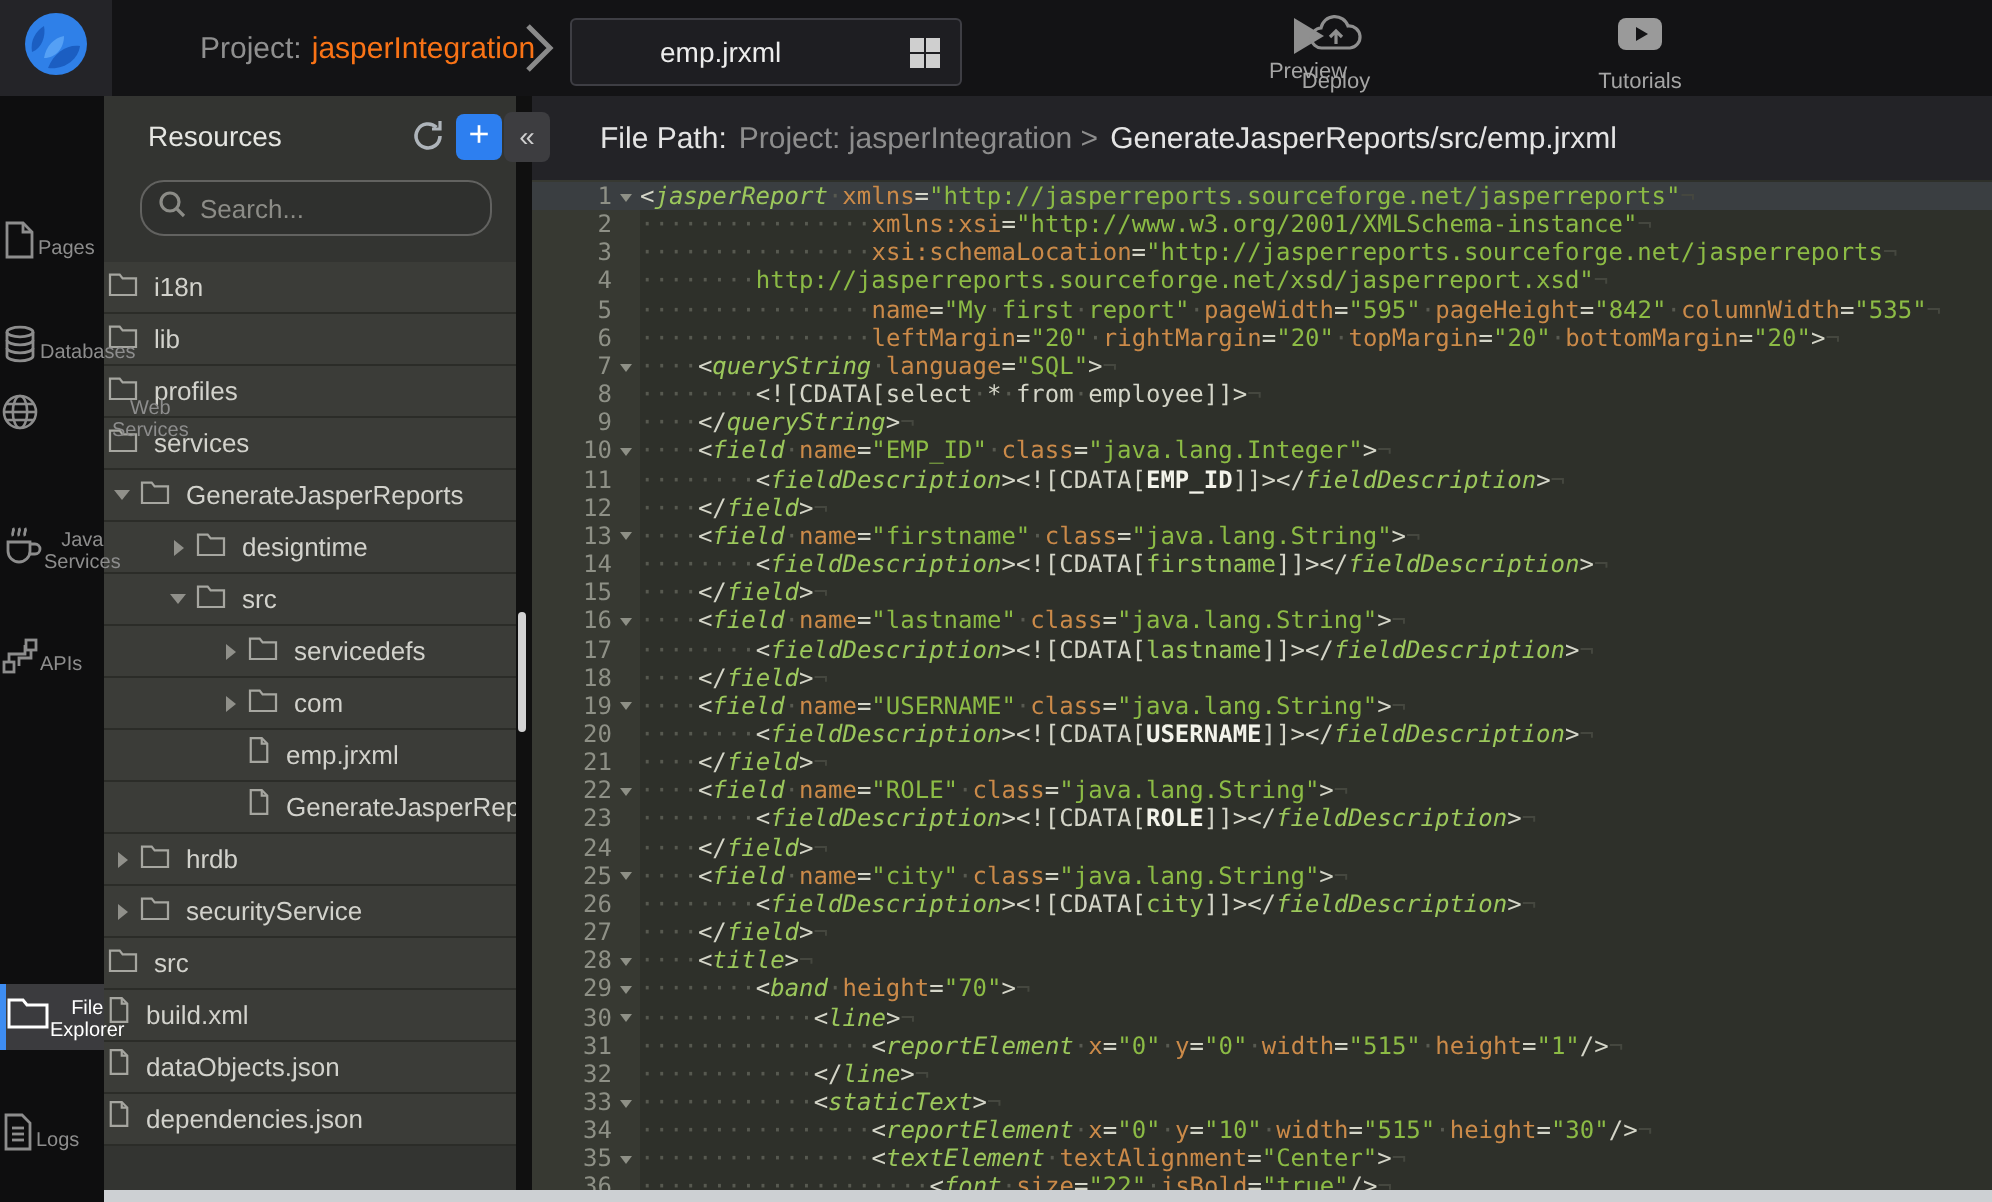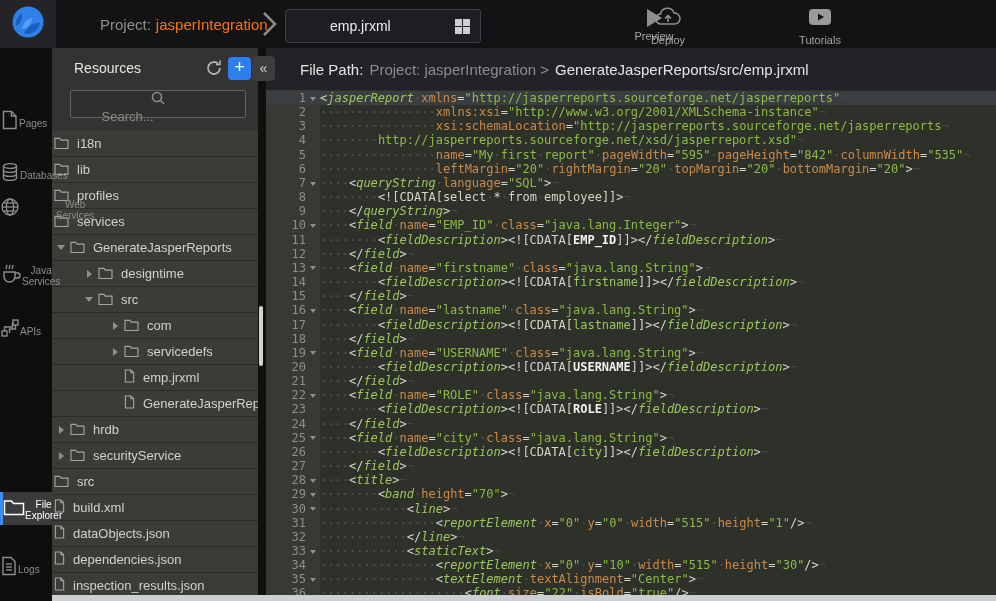--- a/index.html
+++ b/index.html
@@ -28,21 +28,21 @@
   .nav-item.active { background:#3b3b3e; color:#ffffff; border-left:3px solid #3e8df2; }
   .nav-item svg { stroke:currentColor; }
 
   
   .respanel { position:absolute; left:52px; top:48px; width:206px; height:553px; background:#333431; z-index:10; overflow:hidden; }
   .res-head { position:relative; height:40px; }
   .res-title { position:absolute; left:22px; top:12px; font-size:14px; color:#e6e6e2; }
   .refresh-btn { position:absolute; left:152px; top:10px; width:20px; height:20px; cursor:pointer; }
   .add-btn { position:absolute; left:176px; top:9px; width:23px; height:23px; background:#2d7ff0; border-radius:4px; color:#fff; font-size:18px; line-height:21px; text-align:center; cursor:pointer; }
   .collapse-btn { position:absolute; left:252px; top:56px; width:23px; height:25px; background:#3d3d40; border-radius:4px; color:#cfcfcf; font-size:14px; line-height:24px; text-align:center; z-index:40; cursor:pointer; }
-  .searchbox { position:absolute; left:18px; top:42px; width:176px; height:28px; background:#2f302e; border:1px solid #626260; border-radius:2px; display:flex; align-items:center; padding:0 8px;flex-direction:column; }
+  .searchbox { position:absolute; left:18px; top:42px; width:176px; height:28px; background:#2f302e; border:1px solid #626260; border-radius:12px; display:flex; align-items:center; padding:0 8px; }
   .searchbox input { background:transparent; border:none; outline:none; color:#9a9a95; font-size:13px; width:120px; margin-left:7px; font-family:"Liberation Sans",sans-serif; }
   .searchbox input::placeholder { color:#8c8c87; }
   .tree { position:absolute; left:0; top:83px; width:224px; }
   .trow { height:26px; background:#3b3c38; border-bottom:1px solid #2b2c28; display:flex; align-items:center; cursor:pointer; overflow:hidden; white-space:nowrap; }
   .trow .tlabel { color:#d2d2cc; font-size:13px; margin-left:8px; }
   .arr { width:10px; height:10px; display:inline-flex; align-items:center; justify-content:center; flex:none; }
   .arr-r { width:0; height:0; border-left:5px solid #90908a; border-top:4px solid transparent; border-bottom:4px solid transparent; }
   .arr-d { width:0; height:0; border-top:5px solid #90908a; border-left:4px solid transparent; border-right:4px solid transparent; }
 
   
@@ -261,30 +261,30 @@
             </svg></span>
           <span class="tlabel">src</span>
         </div>
         <div class="trow">
           <span class="arr" style="margin-left: 58px;">
             <span class="arr-r"></span>
           </span>
           <span style="margin-left: 4px;"><svg width="15" height="13" viewBox="0 0 16 14" fill="none" stroke="#a6a6a0" stroke-width="1.2">
               <path d="M1 2.5h5.2l1.6 2H15v9H1z"></path>
             </svg></span>
-          <span class="tlabel">com</span>
+          <span class="tlabel">servicedefs</span>
         </div>
         <div class="trow">
           <span class="arr" style="margin-left: 58px;">
             <span class="arr-r"></span>
           </span>
           <span style="margin-left: 4px;"><svg width="15" height="13" viewBox="0 0 16 14" fill="none" stroke="#a6a6a0" stroke-width="1.2">
               <path d="M1 2.5h5.2l1.6 2H15v9H1z"></path>
             </svg></span>
-          <span class="tlabel">servicedefs</span>
+          <span class="tlabel">com</span>
         </div>
         <div class="trow">
           <span style="margin-left: 72px;"><svg width="11" height="14" viewBox="0 0 12 15" fill="none" stroke="#a6a6a0" stroke-width="1.2">
               <path d="M1.5 1h6l3 3v10h-9z"></path>
               <path d="M7.5 1v3h3"></path>
             </svg></span>
           <span class="tlabel">emp.jrxml</span>
         </div>
         <div class="trow">
           <span style="margin-left: 72px;"><svg width="11" height="14" viewBox="0 0 12 15" fill="none" stroke="#a6a6a0" stroke-width="1.2">
@@ -330,27 +330,20 @@
               <path d="M7.5 1v3h3"></path>
             </svg></span>
           <span class="tlabel">dataObjects.json</span>
         </div>
         <div class="trow">
           <span style="margin-left: 2px;"><svg width="11" height="14" viewBox="0 0 12 15" fill="none" stroke="#a6a6a0" stroke-width="1.2">
               <path d="M1.5 1h6l3 3v10h-9z"></path>
               <path d="M7.5 1v3h3"></path>
             </svg></span>
           <span class="tlabel">dependencies.json</span>
-        </div>
-        <div class="trow">
-          <span style="margin-left: 2px;"><svg width="11" height="14" viewBox="0 0 12 15" fill="none" stroke="#a6a6a0" stroke-width="1.2">
-              <path d="M1.5 1h6l3 3v10h-9z"></path>
-              <path d="M7.5 1v3h3"></path>
-            </svg></span>
-          <span class="tlabel">inspection_results.json</span>
         </div>
       </div>
   </div>
 
   <div class="collapse-btn">«</div>
 
   <div class="vgap">
     <div class="vthumb"></div>
   </div>
 

